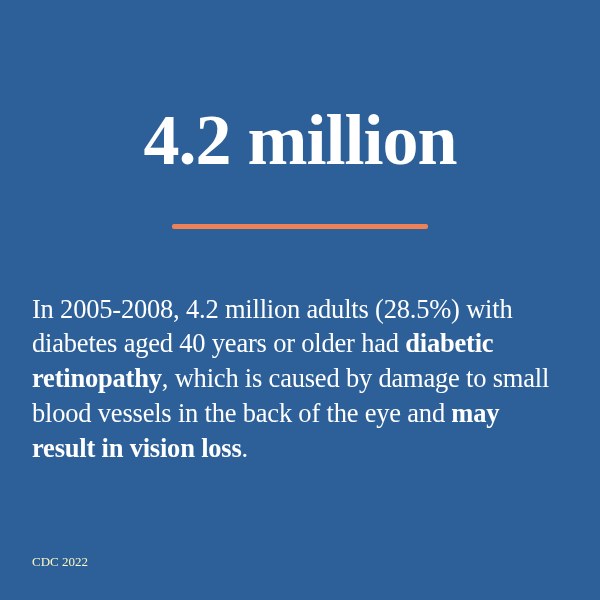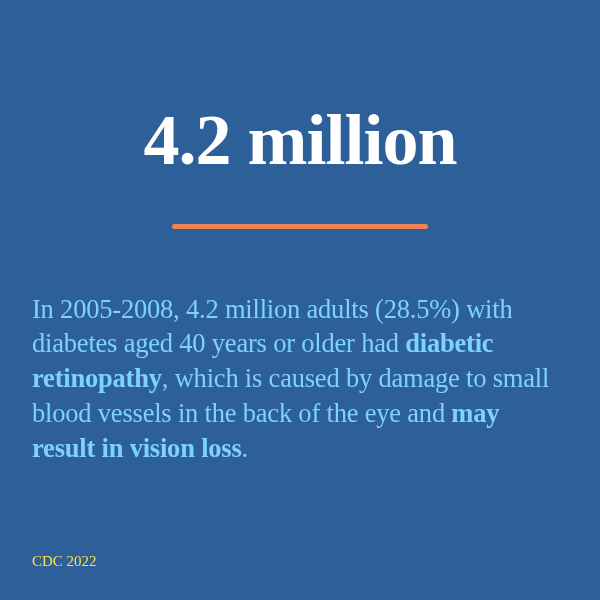--- a/index.html
+++ b/index.html
@@ -43,36 +43,36 @@
     width: 256px;
     height: 5px;
     background: #ef8157;
     border-radius: 2px;
   }
   .body-wrap {
     margin-top: 36px;
     padding: 0 32px;
   }
   .body-text {
-    color: #7dd3fc;
+    color: #ffffff;
     font-size: 26.5px;
     line-height: 1.32;
     letter-spacing: -0.2px;
   }
   .body-text b {
     font-weight: bold;
   }
   .footer {
     position: absolute;
     left: 32px;
     bottom: 26px;
   }
   .footer-line {
-    color: #fde047;
-    font-size: 15px;
+    color: #fef9c3;
+    font-size: 13px;
     line-height: 1.75;
   }
 </style>
 </head>
 <body>
 
 <div class="card">
 
   <div class="headline-wrap">
     <div class="headline">4.2 million</div>

